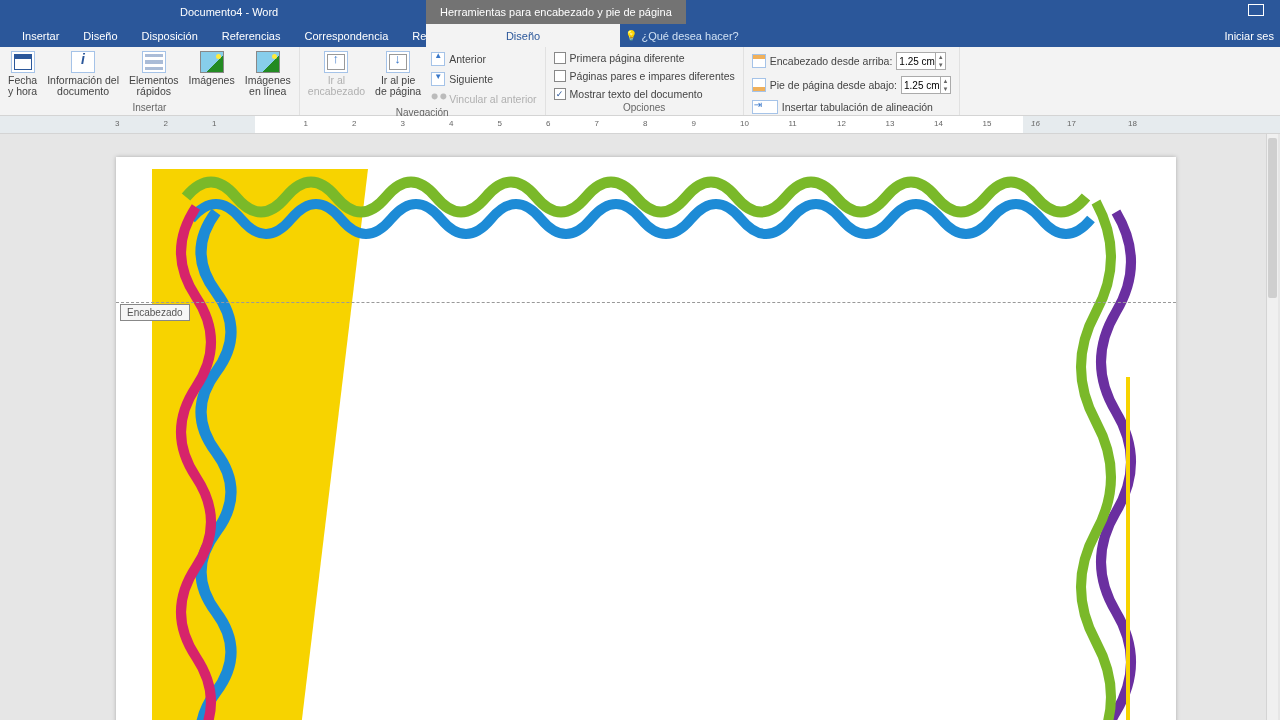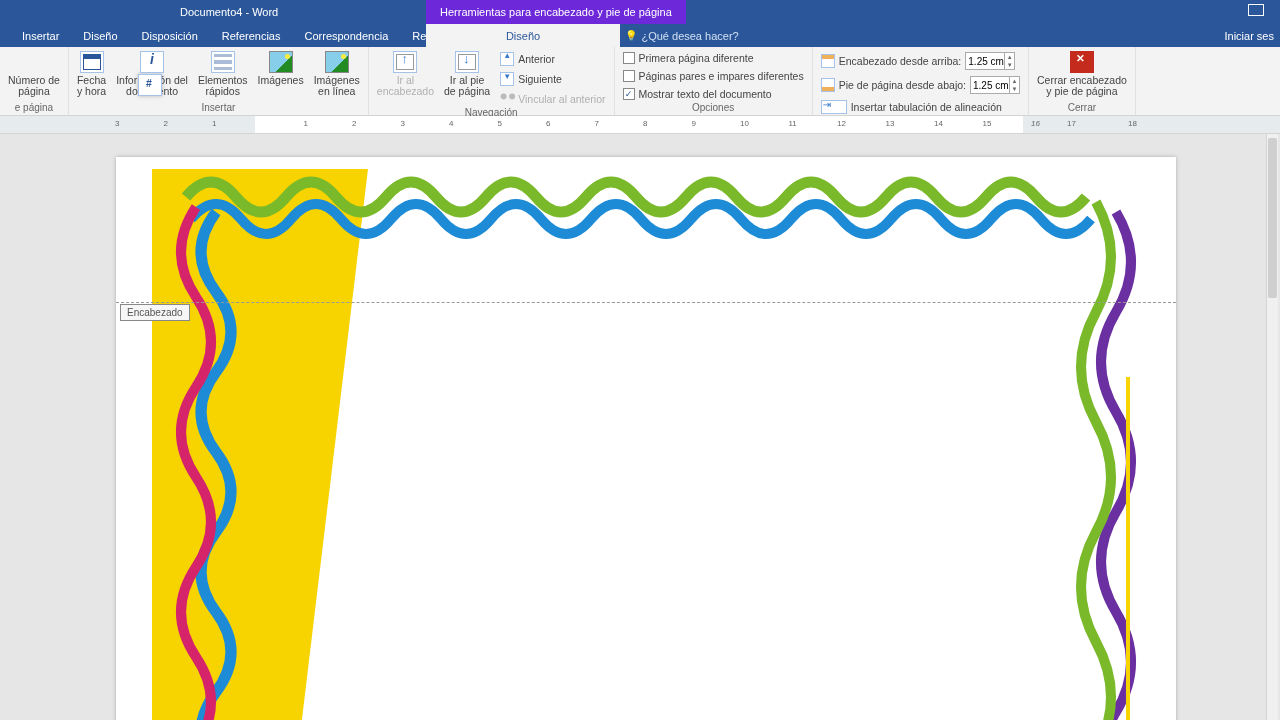--- a/index.html
+++ b/index.html
@@ -1,21 +1,21 @@
 <!DOCTYPE html>
 <html><head>
 <meta charset="utf-8">
 <style>
 * { margin:0; padding:0; box-sizing:border-box; font-family:"Segoe UI",Tahoma,sans-serif; }
 body { background:#e6e6e6; width:1280px; height:720px; overflow:hidden; }
 
 
 .titlebar { background:#2b579a; color:#fff; height:24px; display:flex; align-items:center; font-size:11px; }
 .titlebar .doc-title { position:absolute; left:180px; }
-.titlebar .context-tab { background:#6d28d9; position:absolute; left:426px; height:24px; padding:0 14px; display:flex; align-items:center; }
+.titlebar .context-tab { background:#737373; position:absolute; left:426px; height:24px; padding:0 14px; display:flex; align-items:center; }
 .titlebar .win-ctrl { position:absolute; right:16px; top:4px; width:16px; height:12px; border:1px solid #fff; }
 
 
 .tabbar { background:#2b579a; color:#fff; height:23px; display:flex; align-items:center; font-size:11px; padding-left:10px; }
 .tab { padding:0 12px; height:23px; display:flex; align-items:center; cursor:pointer; }
 .tab.active { background:#f3f3f3; color:#2b579a; }
 .context-section { position:absolute; left:426px; width:194px; display:flex; justify-content:center; }
 .context-section .tab.active { background:#f3f3f3; color:#2b579a; width:100%; justify-content:center; }
 .tellme { position:absolute; left:625px; display:flex; align-items:center; gap:4px; color:#cfe0f3; }
 .tellme .bulb { font-size:10px; }
@@ -93,30 +93,20 @@
   </div>
   <div class="tellme">
     <span class="bulb">💡</span>
     <span>¿Qué desea hacer?</span>
   </div>
   <div class="signin">Iniciar ses</div>
 </div>
 
 <div class="ribbon">
 
-  <div class="group">
-    <div class="items">
-      <div class="big-btn">
-        <div class="ico page"></div>
-        <span style="white-space:pre-line">Número de
-página</span>
-      </div>
-    </div>
-    <div class="label">e página</div>
-  </div>
 
   <div class="group">
     <div class="items">
       <div class="big-btn">
           <div class="ico date"></div>
           <span style="white-space:pre-line">Fecha
 y hora</span>
         </div>
       <div class="big-btn">
           <div class="ico info"></div>
@@ -218,30 +208,20 @@
           </div>
       <div class="small-row">
             <div class="tiny-ico tab"></div>
             <span>Insertar tabulación de alineación</span>
           </div>
     </div>
       </div>
     <div class="label">Posición</div>
   </div>
 
-  <div class="group">
-    <div class="items">
-      <div class="big-btn">
-          <div class="ico close"></div>
-          <span style="white-space:pre-line">Cerrar encabezado
-y pie de página</span>
-        </div>
-    </div>
-    <div class="label">Cerrar</div>
-  </div>
 </div>
 
 <div class="ruler">
   <div class="shade" style="left:0;width:255px"></div>
   <div class="shade" style="left:1023px;right:0"></div>
 <span class="tick" style="left: 115px;">3</span>
     <span class="tick" style="left: 163.5px;">2</span>
     <span class="tick" style="left: 212px;">1</span>
     <span class="tick" style="left: 303.5px;">1</span>
     <span class="tick" style="left: 352px;">2</span>

